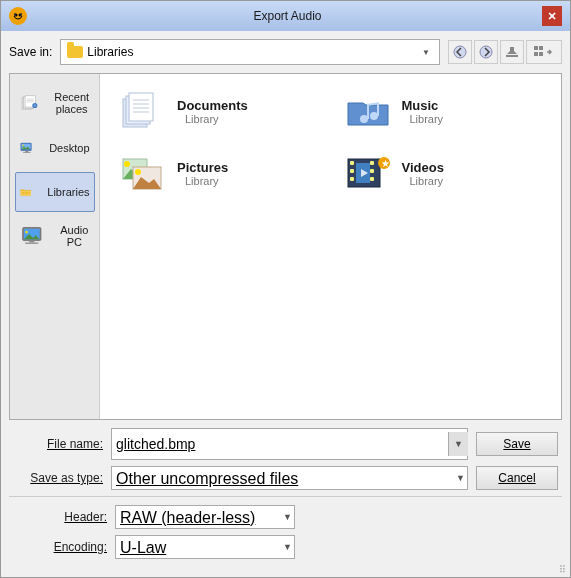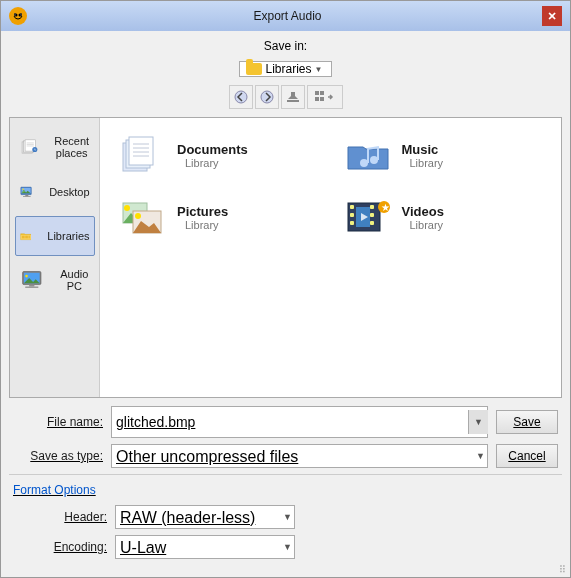--- a/index.html
+++ b/index.html
@@ -64,21 +64,20 @@
       flex-direction: column;
       padding: 8px;
       background: #f0f0f0;
     }
 
     .save-in-row {
       display: flex;
       align-items: center;
       gap: 8px;
       margin-bottom: 8px;
-      flex-direction: column;
     }
 
     .save-in-label {
       font-size: 12px;
       white-space: nowrap;
     }
 
     .save-in-select {
       flex: 1;
       height: 24px;
@@ -276,21 +275,21 @@
       color: #555;
     }
 
     .action-buttons {
       display: flex;
       flex-direction: column;
       gap: 4px;
     }
 
     .btn {
-      width: 62px;
+      width: 82px;
       height: 24px;
       border: 1px solid #aaa;
       background: linear-gradient(to bottom, #f5f5f5, #e0e0e0);
       font-size: 12px;
       cursor: pointer;
       display: flex;
       align-items: center;
       justify-content: center;
       text-align: right;
     }
@@ -568,21 +567,20 @@
             <option>MP3</option>
           </select>
           <span class="select-arrow">▼</span>
         </div>
         <div class="action-buttons">
           <button class="btn">Cancel</button>
         </div>
       </div>
 
       <div class="format-options-section">
-        <div class="format-options-title">Format Options</div>
 
         <div class="form-row">
           <span class="form-label">Header:</span>
           <div class="select-wrapper" style="flex:0 0 180px;">
             <select>
               <option>RAW (header-less)</option>
               <option>WAV</option>
               <option>AIFF</option>
             </select>
             <span class="select-arrow">▼</span>

